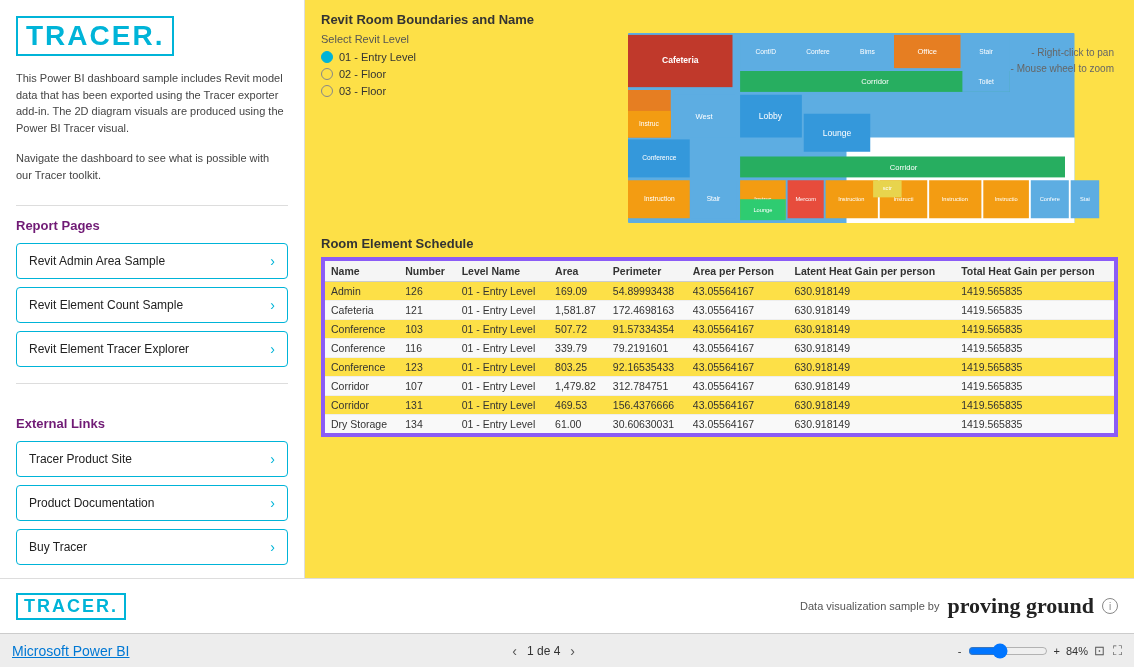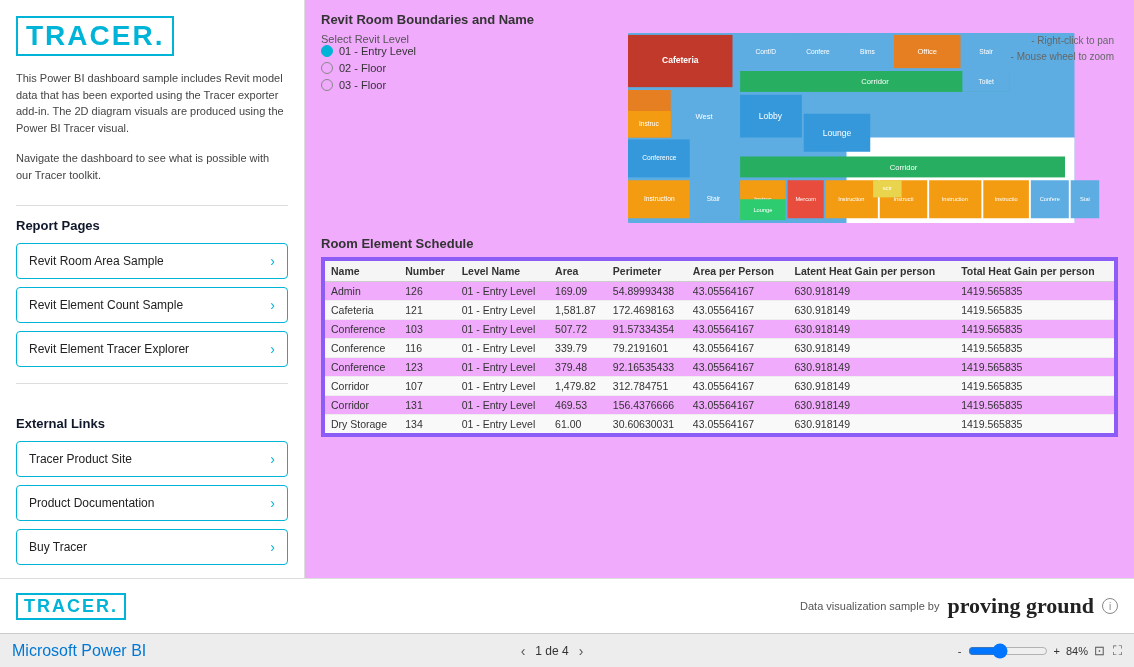--- a/index.html
+++ b/index.html
@@ -7,64 +7,64 @@
 
     
     .main-area { display: flex; flex: 1; overflow: hidden; }
 
     
     .sidebar { width: 305px; background: #fff; border-right: 1px solid #ddd; display: flex; flex-direction: column; padding: 16px; overflow-y: auto; flex-shrink: 0; }
     .sidebar-logo { margin-bottom: 14px; }
     .tracer-logo { font-size: 28px; font-weight: 900; color: #00b4d8; letter-spacing: 2px; border: 2.5px solid #00b4d8; padding: 2px 8px; display: inline-block; font-family: Arial Black, sans-serif; }
     .sidebar-desc { font-size: 11px; color: #444; line-height: 1.5; margin-bottom: 14px; }
     .sidebar-divider { border: none; border-top: 1px solid #ddd; margin: 8px 0; }
-    .section-title { font-size: 13px; font-weight: 600; color: #0f172a; margin-bottom: 10px; margin-top: 4px; }
+    .section-title { font-size: 13px; font-weight: 600; color: #701a75; margin-bottom: 10px; margin-top: 4px; }
     .nav-btn { display: flex; align-items: center; justify-content: space-between; border: 1.5px solid #00b4d8; border-radius: 4px; padding: 9px 12px; margin-bottom: 8px; cursor: pointer; background: #fff; color: #222; font-size: 12px; }
     .nav-btn .arrow { color: #00b4d8; font-size: 14px; }
     .external-links-section { margin-top: 20px; }
 
     
-    .content-area { flex: 1; display: flex; flex-direction: column; background: #f0abfc; overflow: hidden; }
+    .content-area { flex: 1; display: flex; flex-direction: column; background: #fde047; overflow: hidden; }
     .content-inner { flex: 1; padding: 12px 16px; overflow: hidden; display: flex; flex-direction: column; gap: 10px; }
 
     
     .viz-section { }
     .section-header { font-size: 13px; font-weight: 600; color: #333; margin-bottom: 6px; }
     .viz-container { display: flex; gap: 10px; }
 
     
     .level-select { width: 130px; flex-shrink: 0; }
-    .level-select-title { font-size: 11px; color: #555; }
+    .level-select-title { font-size: 11px; color: #555; margin-bottom: 6px; }
     .radio-option { display: flex; align-items: center; gap: 6px; margin-bottom: 5px; font-size: 11px; color: #333; cursor: pointer; }
     .radio-circle { width: 12px; height: 12px; border-radius: 50%; border: 1.5px solid #888; display: inline-block; flex-shrink: 0; }
     .radio-circle.selected { border-color: #00b4d8; background: #00b4d8; }
 
     
     .floor-plan-area { flex: 1; position: relative; min-height: 180px; }
-    .hint-text { position: absolute; top: 0; right: 4px; font-size: 10px; color: #666; text-align: right; line-height: 1.6; }
+    .hint-text { position: absolute; top: 12px; right: 4px; font-size: 10px; color: #666; text-align: right; line-height: 1.6; }
 
     
     .table-section { flex: 1; overflow: hidden; }
     .table-wrapper { overflow-y: auto; max-height: 180px; border: 4px solid #8b5cf6; }
     table { width: 100%; border-collapse: collapse; font-size: 10.5px; }
     thead th { background: #f5f5f5; border-bottom: 1px solid #ccc; padding: 4px 6px; text-align: left; font-weight: 600; color: #333; position: sticky; top: 0; white-space: nowrap; }
     tbody tr:nth-child(even) { background: #f9f9f9; }
     tbody td { padding: 3px 6px; color: #333; border-bottom: 1px solid #eee; white-space: nowrap; }
 
     
     .footer { background: #fff; border-top: 1px solid #ddd; padding: 8px 16px; display: flex; align-items: center; justify-content: space-between; height: 55px; }
     .footer-logo-area { display: flex; align-items: center; gap: 8px; }
     .footer-tracer-logo { font-size: 18px; font-weight: 900; color: #00b4d8; letter-spacing: 2px; border: 2px solid #00b4d8; padding: 1px 6px; display: inline-block; font-family: Arial Black, sans-serif; }
     .footer-right { display: flex; align-items: center; gap: 8px; font-size: 11px; color: #555; }
     .proving-ground { font-size: 22px; font-weight: 900; color: #222; font-family: Georgia, serif; }
     .info-circle { width: 16px; height: 16px; border-radius: 50%; border: 1.5px solid #888; display: inline-flex; align-items: center; justify-content: center; font-size: 10px; color: #888; }
 
     
     .powerbi-bar { background: #ededed; border-top: 1px solid #ccc; height: 34px; display: flex; align-items: center; justify-content: space-between; padding: 0 12px; }
-    .powerbi-link { color: #0078d4; font-size: 16px; cursor: pointer; }
+    .powerbi-link { color: #0078d4; font-size: 14px; text-decoration: underline; cursor: pointer; }
     .page-nav { display: flex; align-items: center; gap: 10px; font-size: 12px; color: #333; }
     .page-nav button { background: none; border: none; cursor: pointer; font-size: 14px; color: #555; }
     .zoom-area { display: flex; align-items: center; gap: 6px; font-size: 11px; color: #333; }
     .zoom-slider { width: 80px; }
     .zoom-icons { display: flex; gap: 8px; }
     .zoom-icon-btn { background: none; border: none; cursor: pointer; font-size: 13px; color: #555; }
 
     
     .floor-plan-svg { width: 100%; height: 190px; }
   </style>
@@ -76,21 +76,21 @@
   <div class="sidebar">
     <div class="sidebar-logo">
       <span class="tracer-logo">TRACER.</span>
     </div>
     <p class="sidebar-desc">This Power BI dashboard sample includes Revit model data that has been exported using the Tracer exporter add-in. The 2D diagram visuals are produced using the Power BI Tracer visual.</p>
     <p class="sidebar-desc">Navigate the dashboard to see what is possible with our Tracer toolkit.</p>
     <hr class="sidebar-divider">
     <div class="section-title">Report Pages</div>
     <div id="nav-buttons">
         <div class="nav-btn">
-          <span>Revit Room Area Sample</span>
+          <span>Revit Admin Area Sample</span>
           <span class="arrow">›</span>
         </div>
         <div class="nav-btn">
           <span>Revit Element Count Sample</span>
           <span class="arrow">›</span>
         </div>
         <div class="nav-btn">
           <span>Revit Element Tracer Explorer</span>
           <span class="arrow">›</span>
         </div>
@@ -290,21 +290,21 @@
                   <td>339.79</td>
                   <td>79.2191601</td>
                   <td>43.05564167</td>
                   <td>630.918149</td>
                   <td>1419.565835</td>
                 </tr>
                 <tr>
                   <td>Conference</td>
                   <td>123</td>
                   <td>01 - Entry Level</td>
-                  <td>379.48</td>
+                  <td>803.25</td>
                   <td>92.16535433</td>
                   <td>43.05564167</td>
                   <td>630.918149</td>
                   <td>1419.565835</td>
                 </tr>
                 <tr>
                   <td>Corridor</td>
                   <td>107</td>
                   <td>01 - Entry Level</td>
                   <td>1,479.82</td>

